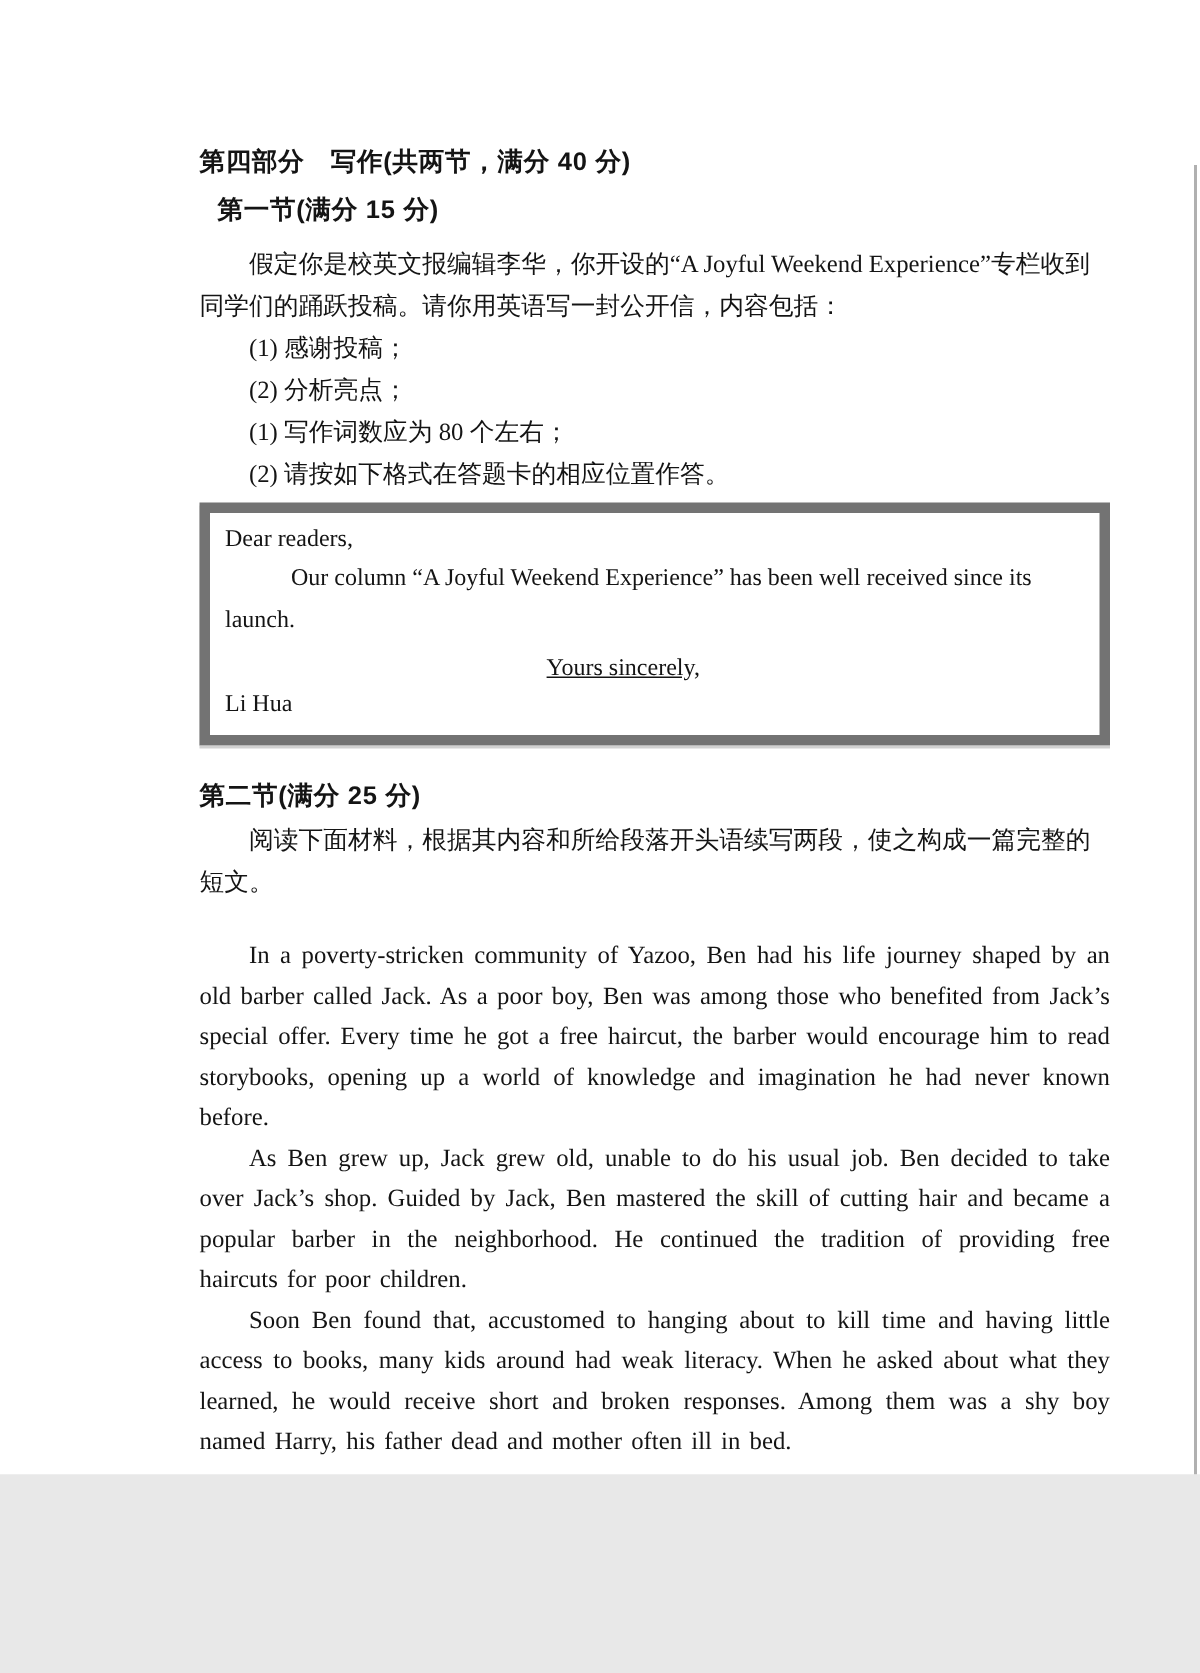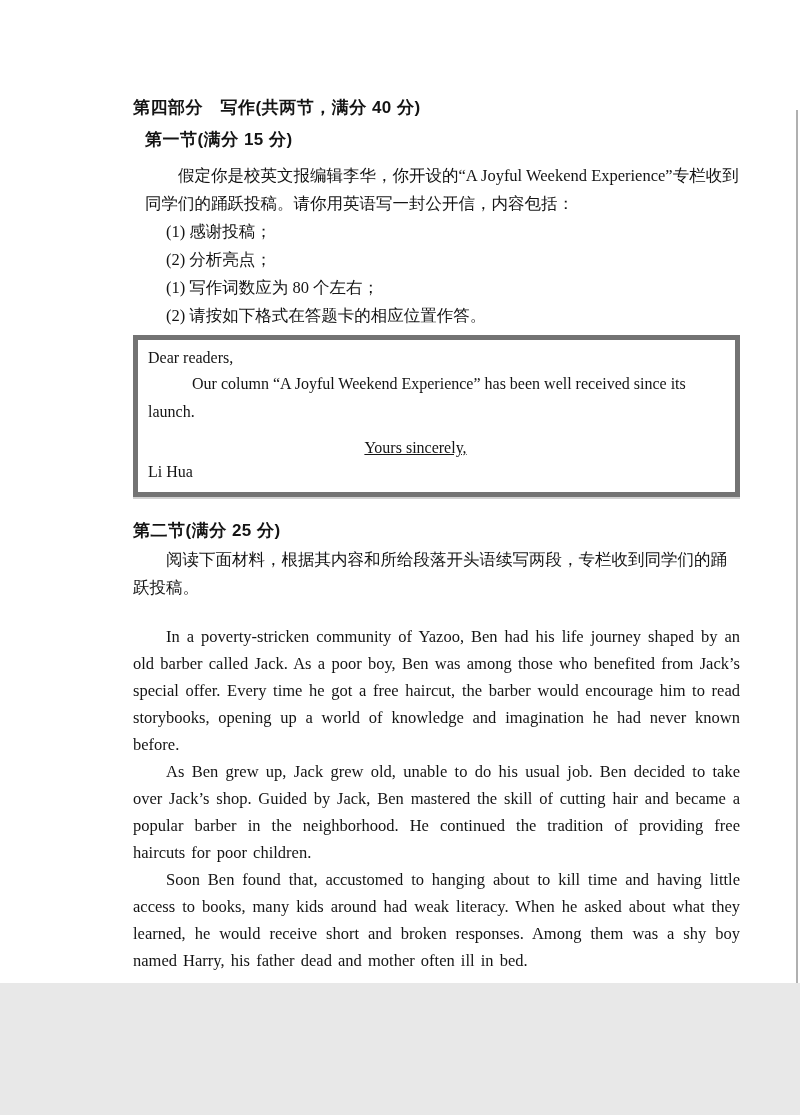--- a/index.html
+++ b/index.html
@@ -26,35 +26,34 @@
     letter-spacing: 0.5px;
   }
   .h-sec1 { margin-top: 8px; margin-left: 12px; }
   .cn {
     font-size: 16.5px;
     line-height: 28px;
   }
   .intro1 {
     margin-top: 10px;
     text-indent: 2em;
-    margin-left: 12px;
   }
   .point { padding-left: 33px; }
   .notice-label {
     margin-top: 12px;
     font-family: "Liberation Sans", "DejaVu Sans", sans-serif;
     font-weight: 700;
     font-size: 16.5px;
     line-height: 24px;
   }
   .letter-box {
     margin-top: 5px;
     box-sizing: border-box;
     height: 162px;
-    border: 5px solid #737373;
+    border: 7px solid #737373;
     box-shadow: 0 2px 0 rgba(0,0,0,0.18);
     padding: 6px 10px 8px 10px;
     display: flex;
     flex-direction: column;
     font-size: 16px;
   }
   .letter-salutation { line-height: 24px; }
   .letter-opening { line-height: 28px; text-indent: 44px; }
   .letter-spacer { flex: 1; }
   .letter-closing { text-align: center; padding-right: 42px; line-height: 24px; text-decoration: underline; }
@@ -112,21 +111,21 @@
     <div class="letter-box">
       <div class="letter-salutation">Dear readers,</div>
       <div class="letter-opening">Our column “A Joyful Weekend Experience” has been well received since its launch.</div>
       <div class="letter-spacer"></div>
       <div class="letter-closing">Yours sincerely,</div>
       <div class="letter-signature">Li Hua</div>
     </div>
 
     <div class="h-bold h-sec2">第二节(满分 25 分)</div>
 
-    <div class="cn intro2">阅读下面材料，根据其内容和所给段落开头语续写两段，专栏收到同学们的踊跃投稿。</div>
+    <div class="cn intro2">阅读下面材料，根据其内容和所给段落开头语续写两段，使之构成一篇完整的短文。</div>
 
     <div class="story">
       <p>In a poverty-stricken community of Yazoo, Ben had his life journey shaped by an old barber called Jack. As a poor boy, Ben was among those who benefited from Jack’s special offer. Every time he got a free haircut, the barber would encourage him to read storybooks, opening up a world of knowledge and imagination he had never known before.</p>
       <p>As Ben grew up, Jack grew old, unable to do his usual job. Ben decided to take over Jack’s shop. Guided by Jack, Ben mastered the skill of cutting hair and became a popular barber in the neighborhood. He continued the tradition of providing free haircuts for poor children.</p>
       <p>Soon Ben found that, accustomed to hanging about to kill time and having little access to books, many kids around had weak literacy. When he asked about what they learned, he would receive short and broken responses. Among them was a shy boy named Harry, his father dead and mother often ill in bed.</p>
     </div>
 
   </div>
 
   <div class="page-footer">高三英语试题　第 11 页(共 12 页)</div>

